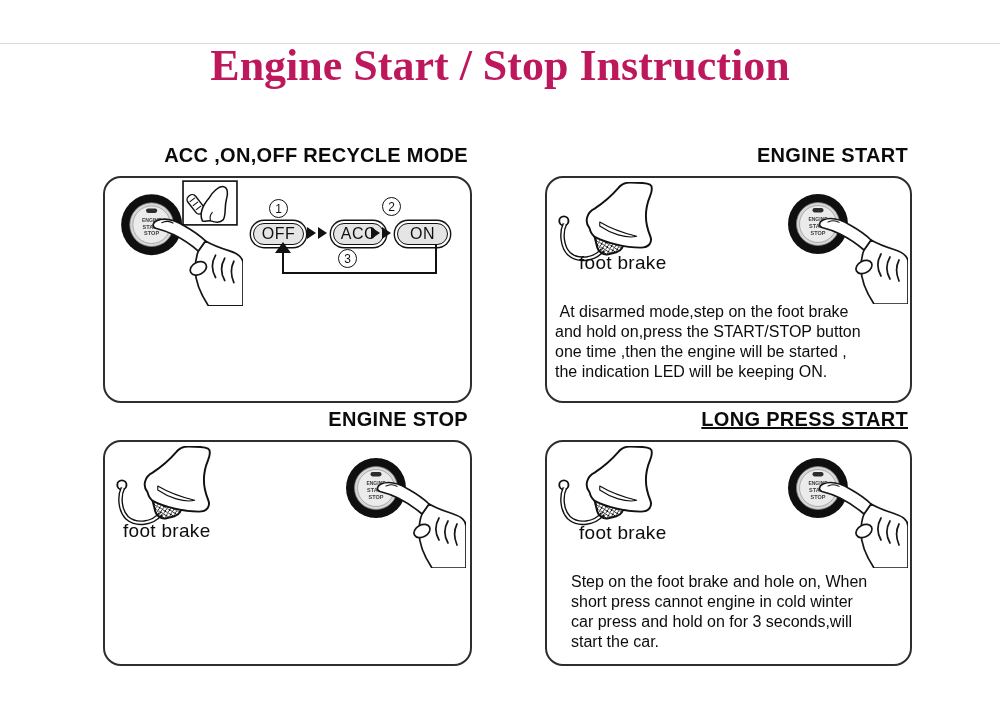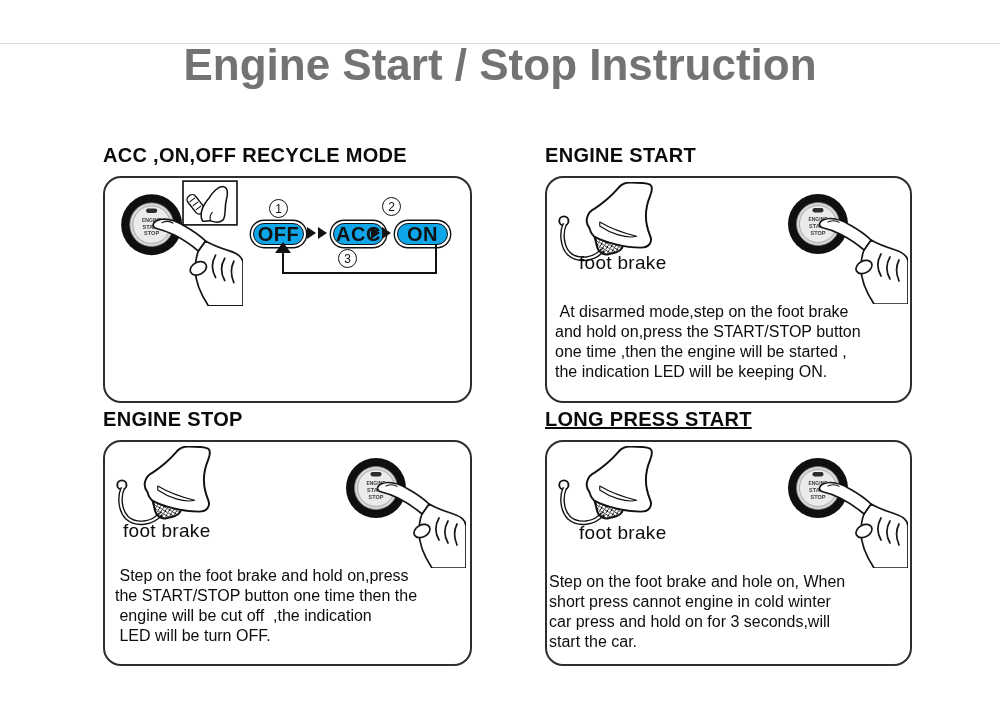--- a/index.html
+++ b/index.html
@@ -7,42 +7,42 @@
     width:1000px;height:708px;position:relative;background:#ffffff;
     font-family:"Liberation Sans", sans-serif;color:#111;overflow:hidden;
   }
   .divider{position:absolute;left:0;top:43px;width:100%;height:1px;background:#dcdcdc;}
   .title{
     position:absolute;left:0;top:40px;width:100%;margin:0;text-align:center;
     font-size:44px;font-weight:bold;letter-spacing:0px;
   }
   .sec-header{
     position:absolute;margin:0;font-size:20px;font-weight:bold;
-    text-align:left;letter-spacing:.3px;color:#0b0b0b;white-space:pre;
+    text-align:right;letter-spacing:.3px;color:#0b0b0b;white-space:pre;
   }
   .panel{
     position:absolute;background:#fff;border:2px solid #2e2e2e;border-radius:18px;
   }
   .body-text{
     position:absolute;font-size:16px;line-height:20px;white-space:pre-wrap;color:#0d0d0d;
   }
   .pedal-label{position:absolute;font-size:19px;color:#0d0d0d;letter-spacing:.3px;}
   .illus{position:absolute;}
   
   .cycle{position:absolute;left:140px;top:14px;width:212px;height:88px;}
   .cnum{
     position:absolute;width:17px;height:17px;border:1.4px solid #111;border-radius:50%;
     font-size:12px;display:flex;align-items:center;justify-content:center;background:#fff;
   }
   .pill{
-    position:absolute;width:49px;height:20px;background:#0ea5e9;
+    position:absolute;width:49px;height:20px;background:#e5e5e5;
     border:1.7px solid #111;border-radius:12px;
     box-shadow:0 0 0 2px #fff, 0 0 0 3.4px #111;
     display:flex;align-items:center;justify-content:center;
-    font-weight:bold;font-size:20px;letter-spacing:.5px;
+    font-weight:normal;font-size:16px;letter-spacing:.5px;
   }
   .dbl{position:absolute;display:flex;gap:2px;}
   .dbl i{width:0;height:0;border-top:6px solid transparent;border-bottom:6px solid transparent;border-left:9px solid #111;}
   .line{position:absolute;background:#111;}
   .arrowhead-up{
     position:absolute;width:0;height:0;
     border-left:8px solid transparent;border-right:8px solid transparent;border-bottom:11px solid #111;
   }
   .btxt{font:700 5px "Liberation Sans",sans-serif;fill:#3c3c3c;text-anchor:middle;}
   .btxt2{font:700 5.5px "Liberation Sans",sans-serif;fill:#3c3c3c;text-anchor:middle;}
@@ -93,21 +93,21 @@
         <rect x="9" y="13" width="9.5" height="21" rx="4.2" fill="#fff" stroke="#111" stroke-width="1.4"></rect>
         <path d="M10.5,18 h6.5 M10.5,23 h6.5 M10.5,28 h6.5" stroke="#111" stroke-width="1.1"></path>
       </g>
       <path d="M20,40 C17,33 20,25 27,17 C30,12 36,5.5 41,6.5 C45,7.5 45.5,13.5 43.5,19.5 C41.5,27.5 43.5,34 40.5,39 C37.5,42.3 32,41.3 29,40.3 C26,39.3 22,41.3 20,40 Z" fill="#fff" stroke="#111" stroke-width="1.5" stroke-linejoin="round"></path>
       <path d="M28,40 C27,36.5 28,33.5 30,31.5" fill="none" stroke="#111" stroke-width="1.1"></path>
     </g>
   </defs>
 </svg>
 
 <div class="divider" style="background: rgb(220, 220, 220);"></div>
-<h1 class="title" style="color: #737373;">Engine Start / Stop Instruction</h1>
+<h1 class="title" style="color: #be185d; font-family: Liberation Serif, serif;">Engine Start / Stop Instruction</h1>
 
 <h2 class="sec-header" style="left:103px;top:144px;width:365px;">ACC ,ON,OFF RECYCLE MODE</h2>
 <div class="panel" style="left:103px;top:176px;width:365px;height:223px;">
   <svg class="illus" style="left:6px;top:6px;" width="132" height="122" viewBox="0 0 130 120">
       <use href="#btnhand"></use>
     </svg>
   <svg class="illus" style="left:77px;top:2px;" width="56" height="46" viewBox="0 0 55 45">
       <use href="#nopress"></use>
     </svg>
 
@@ -151,32 +151,28 @@
 
 <h2 class="sec-header" style="left:103px;top:408px;width:365px;">ENGINE STOP</h2>
 <div class="panel" style="left:103px;top:440px;width:365px;height:222px;">
   <svg class="illus" style="left:6px;top:4px;" width="155" height="82" viewBox="0 0 150 80">
       <use href="#footpedal"></use>
     </svg>
   <div class="pedal-label" style="left:18px;top:78px;">foot brake</div>
   <svg class="illus" style="left:231px;top:6px;" width="130" height="120" viewBox="0 0 130 120">
       <use href="#btnhand"></use>
     </svg>
-  <div class="body-text" style="left:10px;top:124px;width:350px;"> Step on the foot brake and hold on,press
-the START/STOP button one time then the
- engine will be cut off  ,the indication
- LED will be turn OFF.</div>
 </div>
 
 <h2 class="sec-header" style="left:545px;top:408px;width:363px;text-decoration:underline;">LONG PRESS START</h2>
 <div class="panel" style="left:545px;top:440px;width:363px;height:222px;">
   <svg class="illus" style="left:6px;top:4px;" width="155" height="82" viewBox="0 0 150 80">
       <use href="#footpedal"></use>
     </svg>
   <div class="pedal-label" style="left:32px;top:80px;">foot brake</div>
   <svg class="illus" style="left:231px;top:6px;" width="130" height="120" viewBox="0 0 130 120">
       <use href="#btnhand"></use>
     </svg>
-  <div class="body-text" style="left:2px;top:130px;width:345px;">Step on the foot brake and hole on, When
+  <div class="body-text" style="left:24px;top:130px;width:345px;">Step on the foot brake and hole on, When
 short press cannot engine in cold winter
 car press and hold on for 3 seconds,will
 start the car.</div>
 </div>
 
 </body></html>

